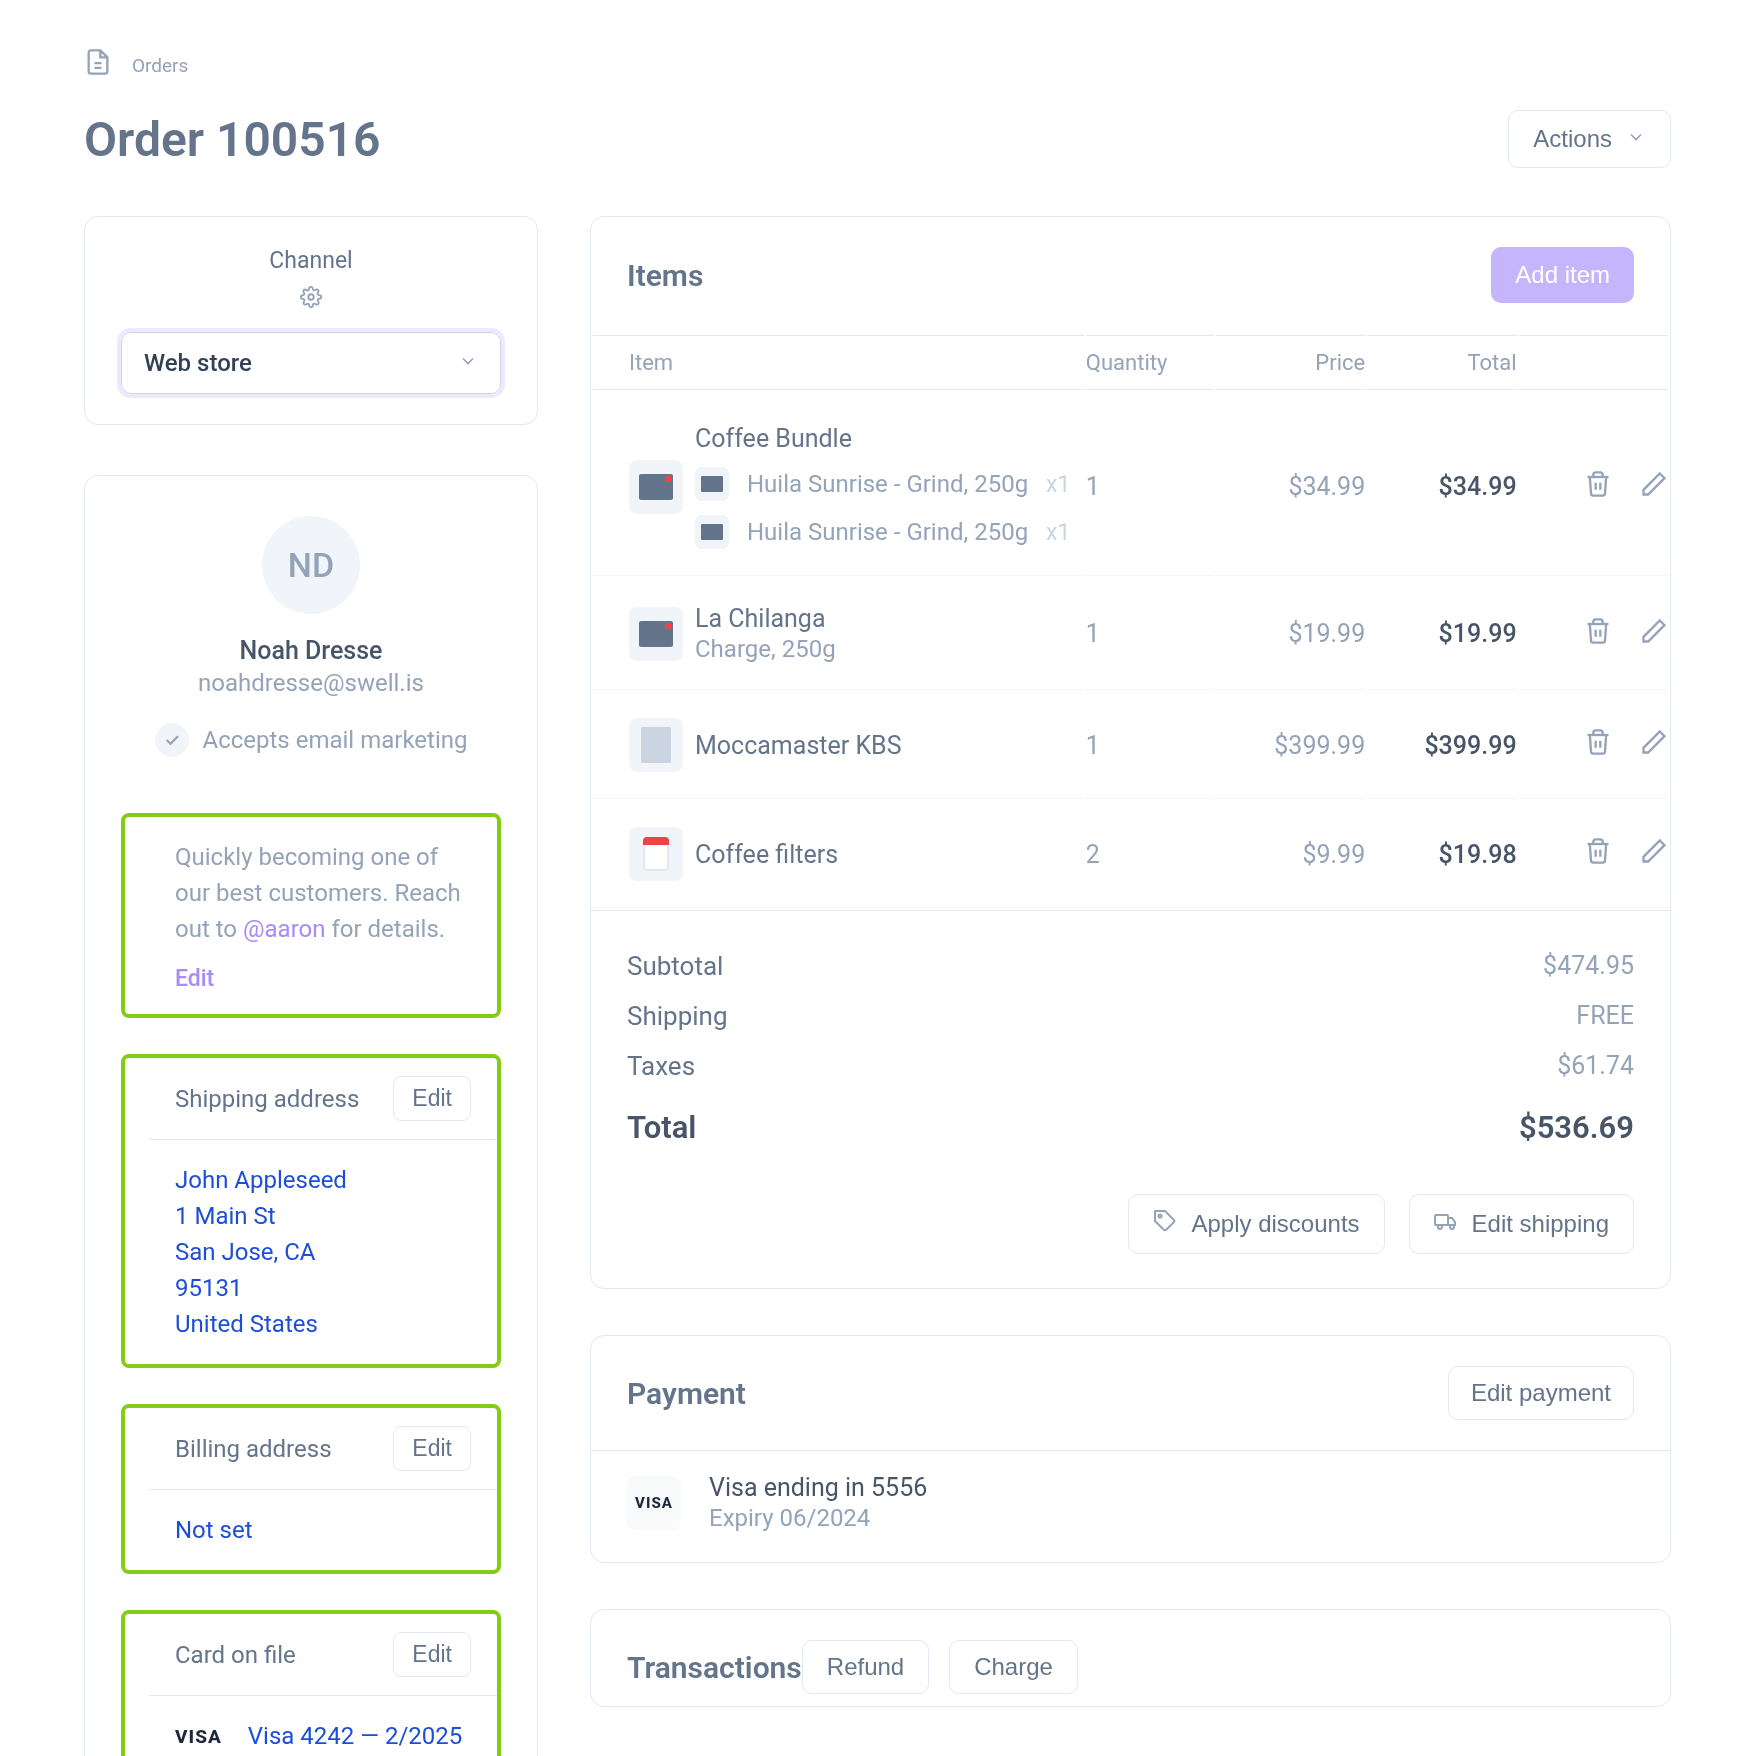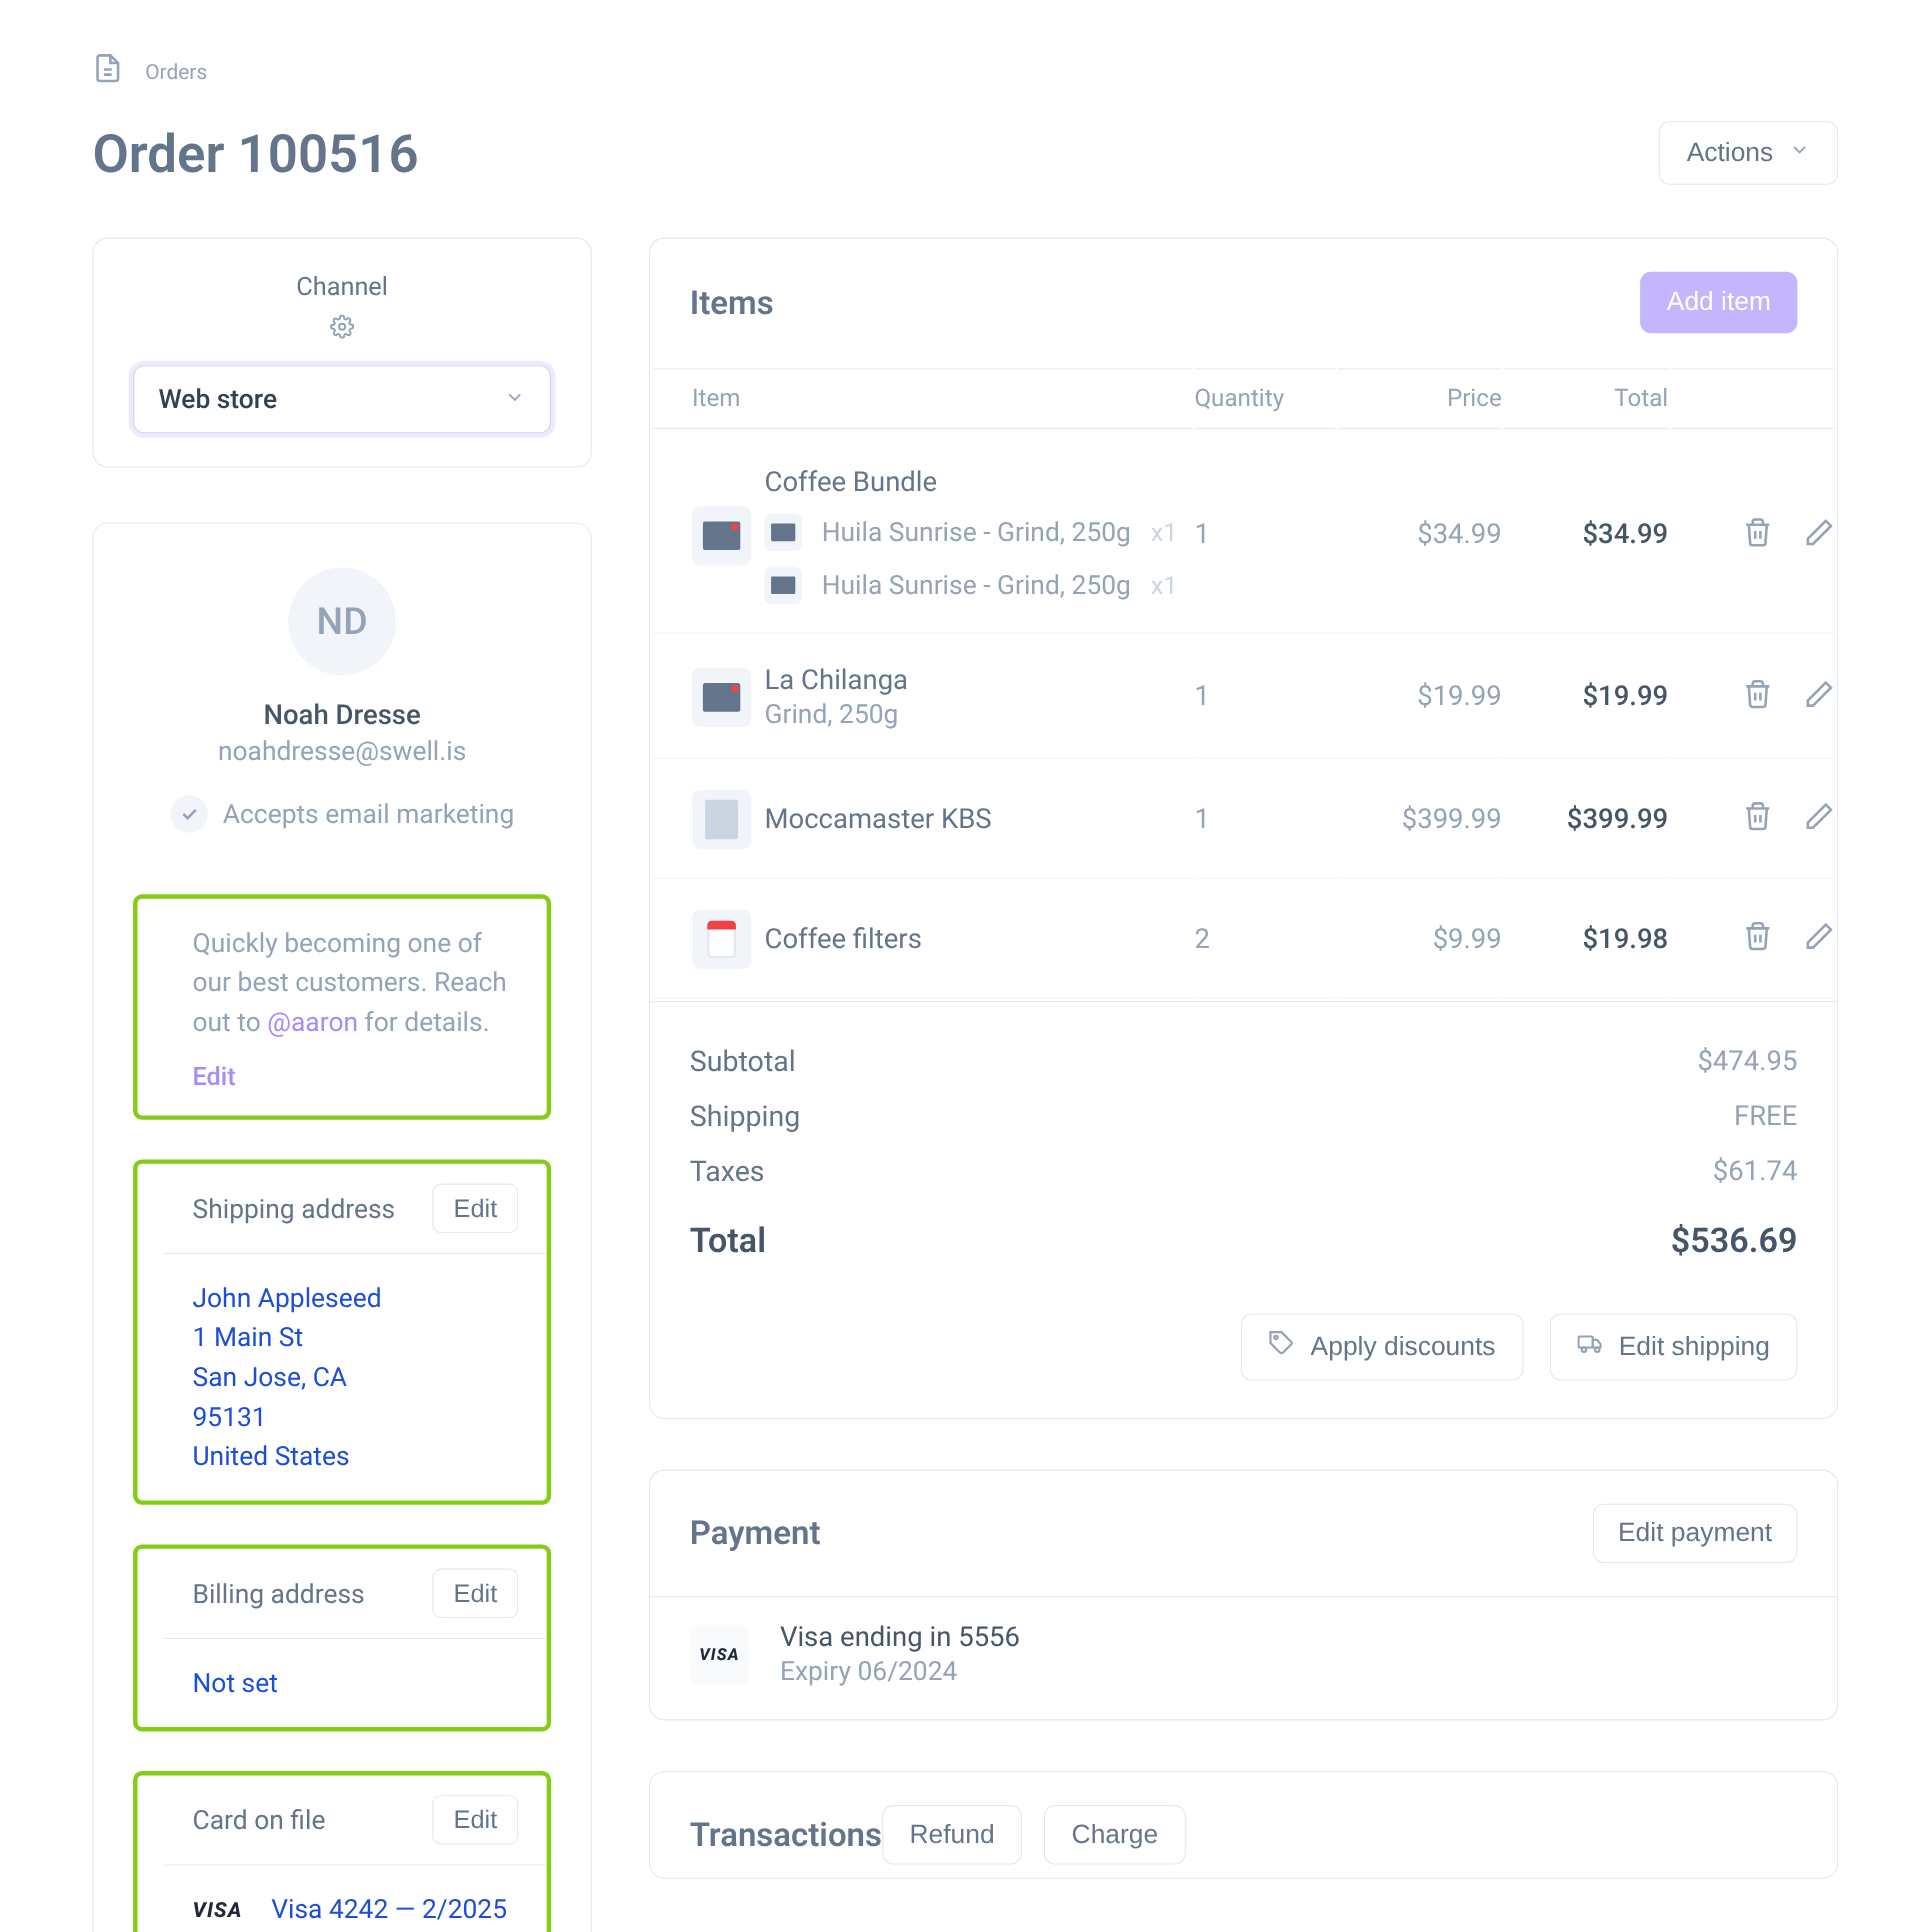--- a/index.html
+++ b/index.html
@@ -83,21 +83,21 @@
 .mention { color: #a78bfa; }
 .edit-link { color: #a78bfa; font-size: 23px; font-weight: 500; margin-top: 18px; cursor: pointer; display: inline-block; }
 .subcard-head { display: flex; justify-content: space-between; align-items: center; padding: 18px 26px; }
 .subcard-title { color: #64748b; font-size: 24px; }
 .small-edit-btn {
   border: 1px solid #e2e8f0; border-radius: 8px; background: #fff;
   padding: 8px 18px; color: #64748b; font-size: 23px; cursor: pointer;
 }
 .addr-line { color: #1d4ed8; font-size: 24px; line-height: 1.5; }
 .visa-row { display: flex; align-items: center; gap: 26px; padding: 22px 26px; }
-.visa-brand { font-weight: 800; font-style: italic; color: #1e293b; letter-spacing: 1px; font-size: 19px; }
+.visa-brand { font-weight: 800; color: #1e293b; letter-spacing: 1px; font-size: 19px; }
 
 
 .items-head {
   display: flex; justify-content: space-between; align-items: center;
   padding: 30px 36px;
 }
 .items-title { font-size: 30px; font-weight: 600; color: #64748b; }
 .add-item-btn {
   background: #c4b5fd; color: #fff; border: none;
   border-radius: 10px; padding: 14px 24px; font-size: 24px; font-weight: 500; cursor: pointer;
@@ -343,21 +343,21 @@
               </td>
             </tr>
             <tr>
               <td class="col-item">
                 <div class="item-cell">
                   <div class="item-thumb">
                     <div class="thumb-inner"></div>
                   </div>
                   <div>
                     <div class="item-name">La Chilanga</div>
-                    <div class="item-sub">Grind, 250g</div>
+                    <div class="item-sub">Charge, 250g</div>
                   </div>
                 </div>
               </td>
               <td class="col-qty"><span class="qty-val">1</span></td>
               <td class="col-price" style="text-align:right"><span class="price-val">$19.99</span></td>
               <td class="col-total" style="text-align:right"><span class="total-val">$19.99</span></td>
               <td class="col-act">
                 <div class="row-actions">
                   <span><svg viewBox="0 0 24 24" fill="none" stroke-width="2">
                       <path d="M3 6h18"></path>

